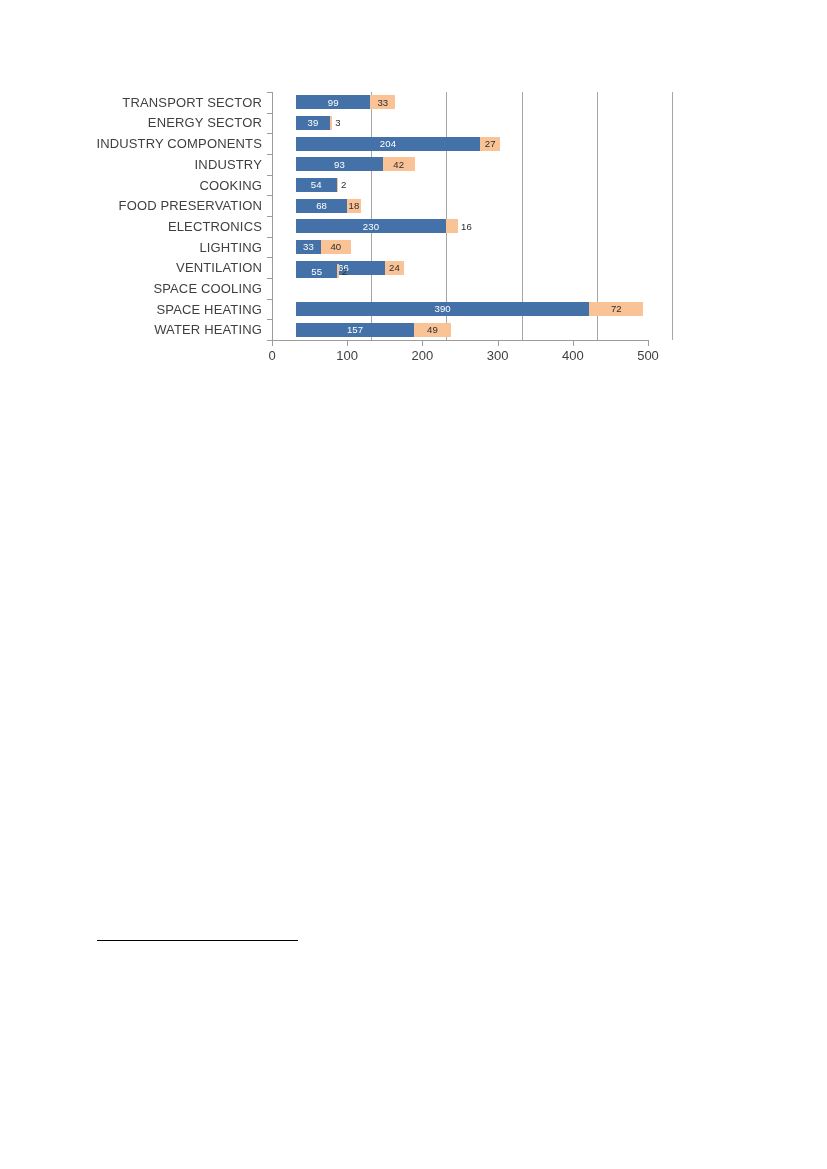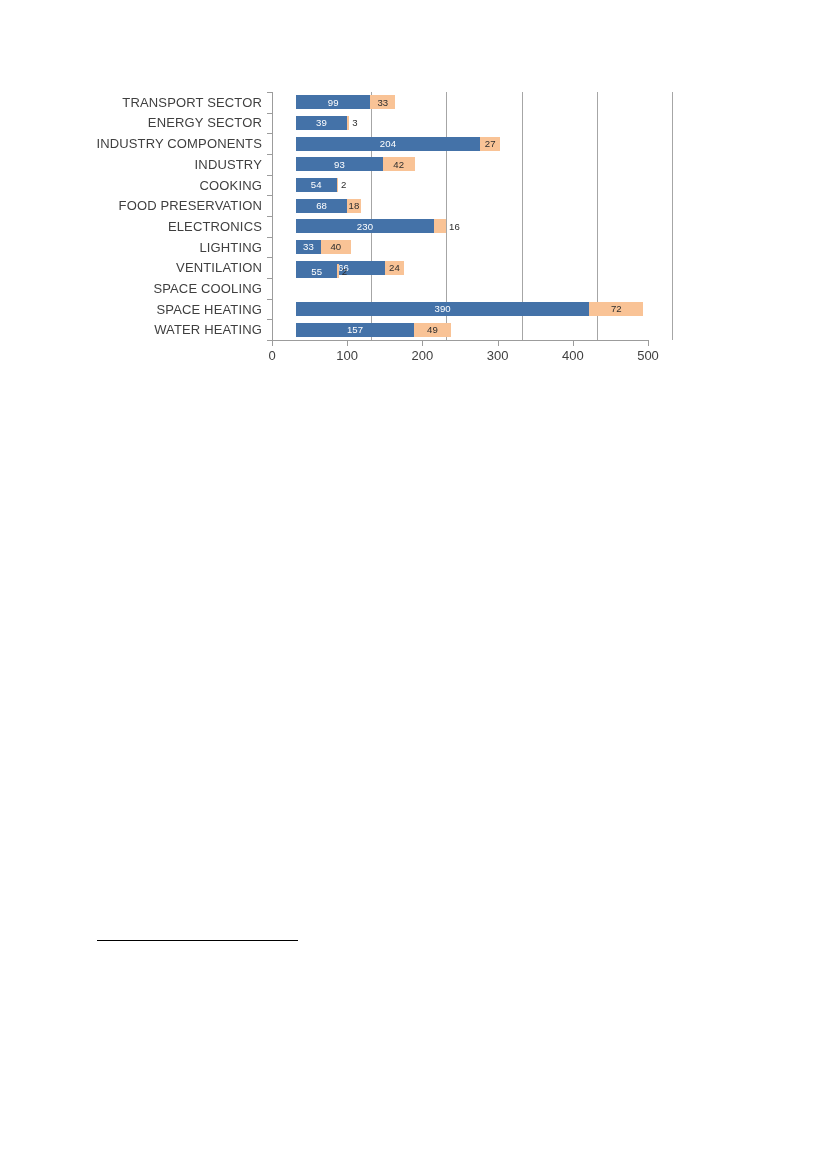--- a/index.html
+++ b/index.html
@@ -231,21 +231,21 @@
           <div class="seg seg-a" style="width: 74.448px;">
             <span class="seg-val">99</span>
           </div>
           <div class="seg seg-b" style="width: 24.816px;">
             <span class="seg-val">33</span>
           </div>
         </div>
       </div>
       <div class="bar-row" style="top: 20.67px;">
         <div class="bar-track">
-          <div class="seg seg-a" style="width: 51px;">
+          <div class="seg seg-a" style="width: 34px;">
             <span class="seg-val">39</span>
           </div>
           <div class="seg seg-b" style="width: 2.256px;">
             <span class="seg-val outside">3</span>
           </div>
         </div>
       </div>
       <div class="bar-row" style="top: 41.34px;">
         <div class="bar-track">
           <div class="seg seg-a" style="width: 184px;">
@@ -281,21 +281,21 @@
           <div class="seg seg-a" style="width: 51.136px;">
             <span class="seg-val">68</span>
           </div>
           <div class="seg seg-b" style="width: 13.536px;">
             <span class="seg-val">18</span>
           </div>
         </div>
       </div>
       <div class="bar-row" style="top: 124.02px;">
         <div class="bar-track">
-          <div class="seg seg-a" style="width: 138px;">
+          <div class="seg seg-a" style="width: 150px;">
             <span class="seg-val">230</span>
           </div>
           <div class="seg seg-b" style="width: 12.032px;">
             <span class="seg-val outside">16</span>
           </div>
         </div>
       </div>
       <div class="bar-row" style="top: 144.69px;">
         <div class="bar-track">
           <div class="seg seg-a" style="width: 24.816px;">

